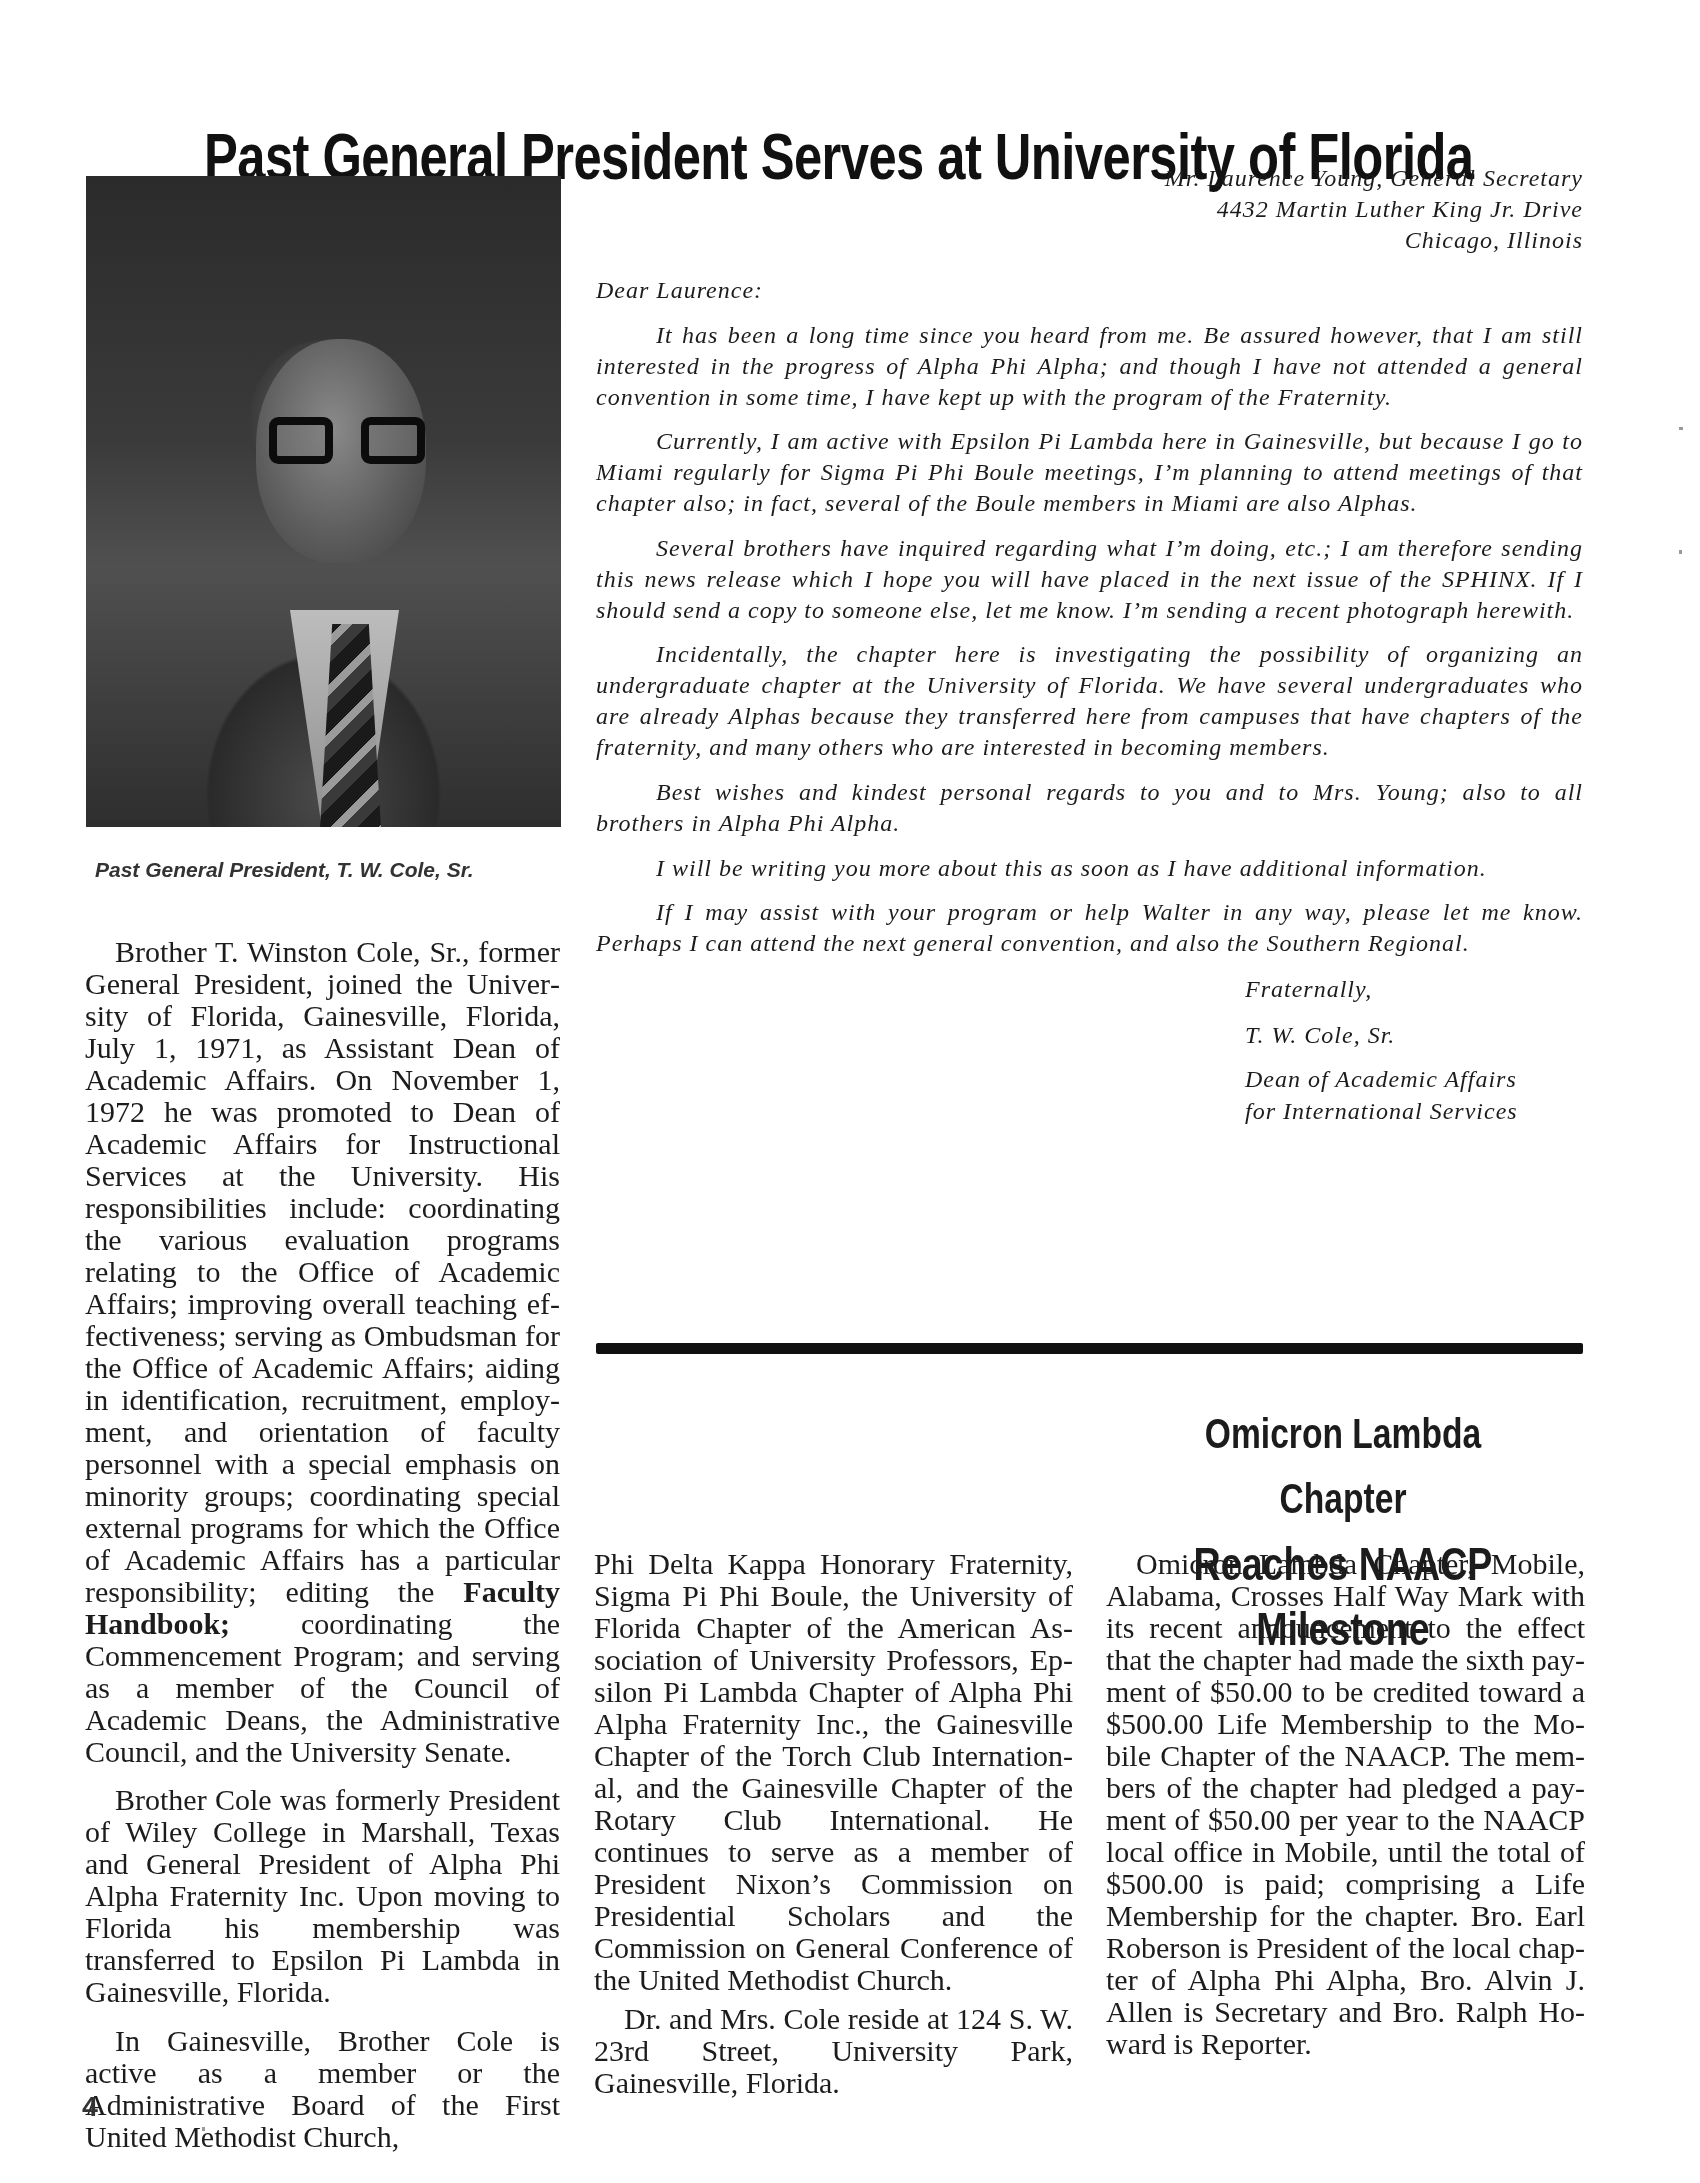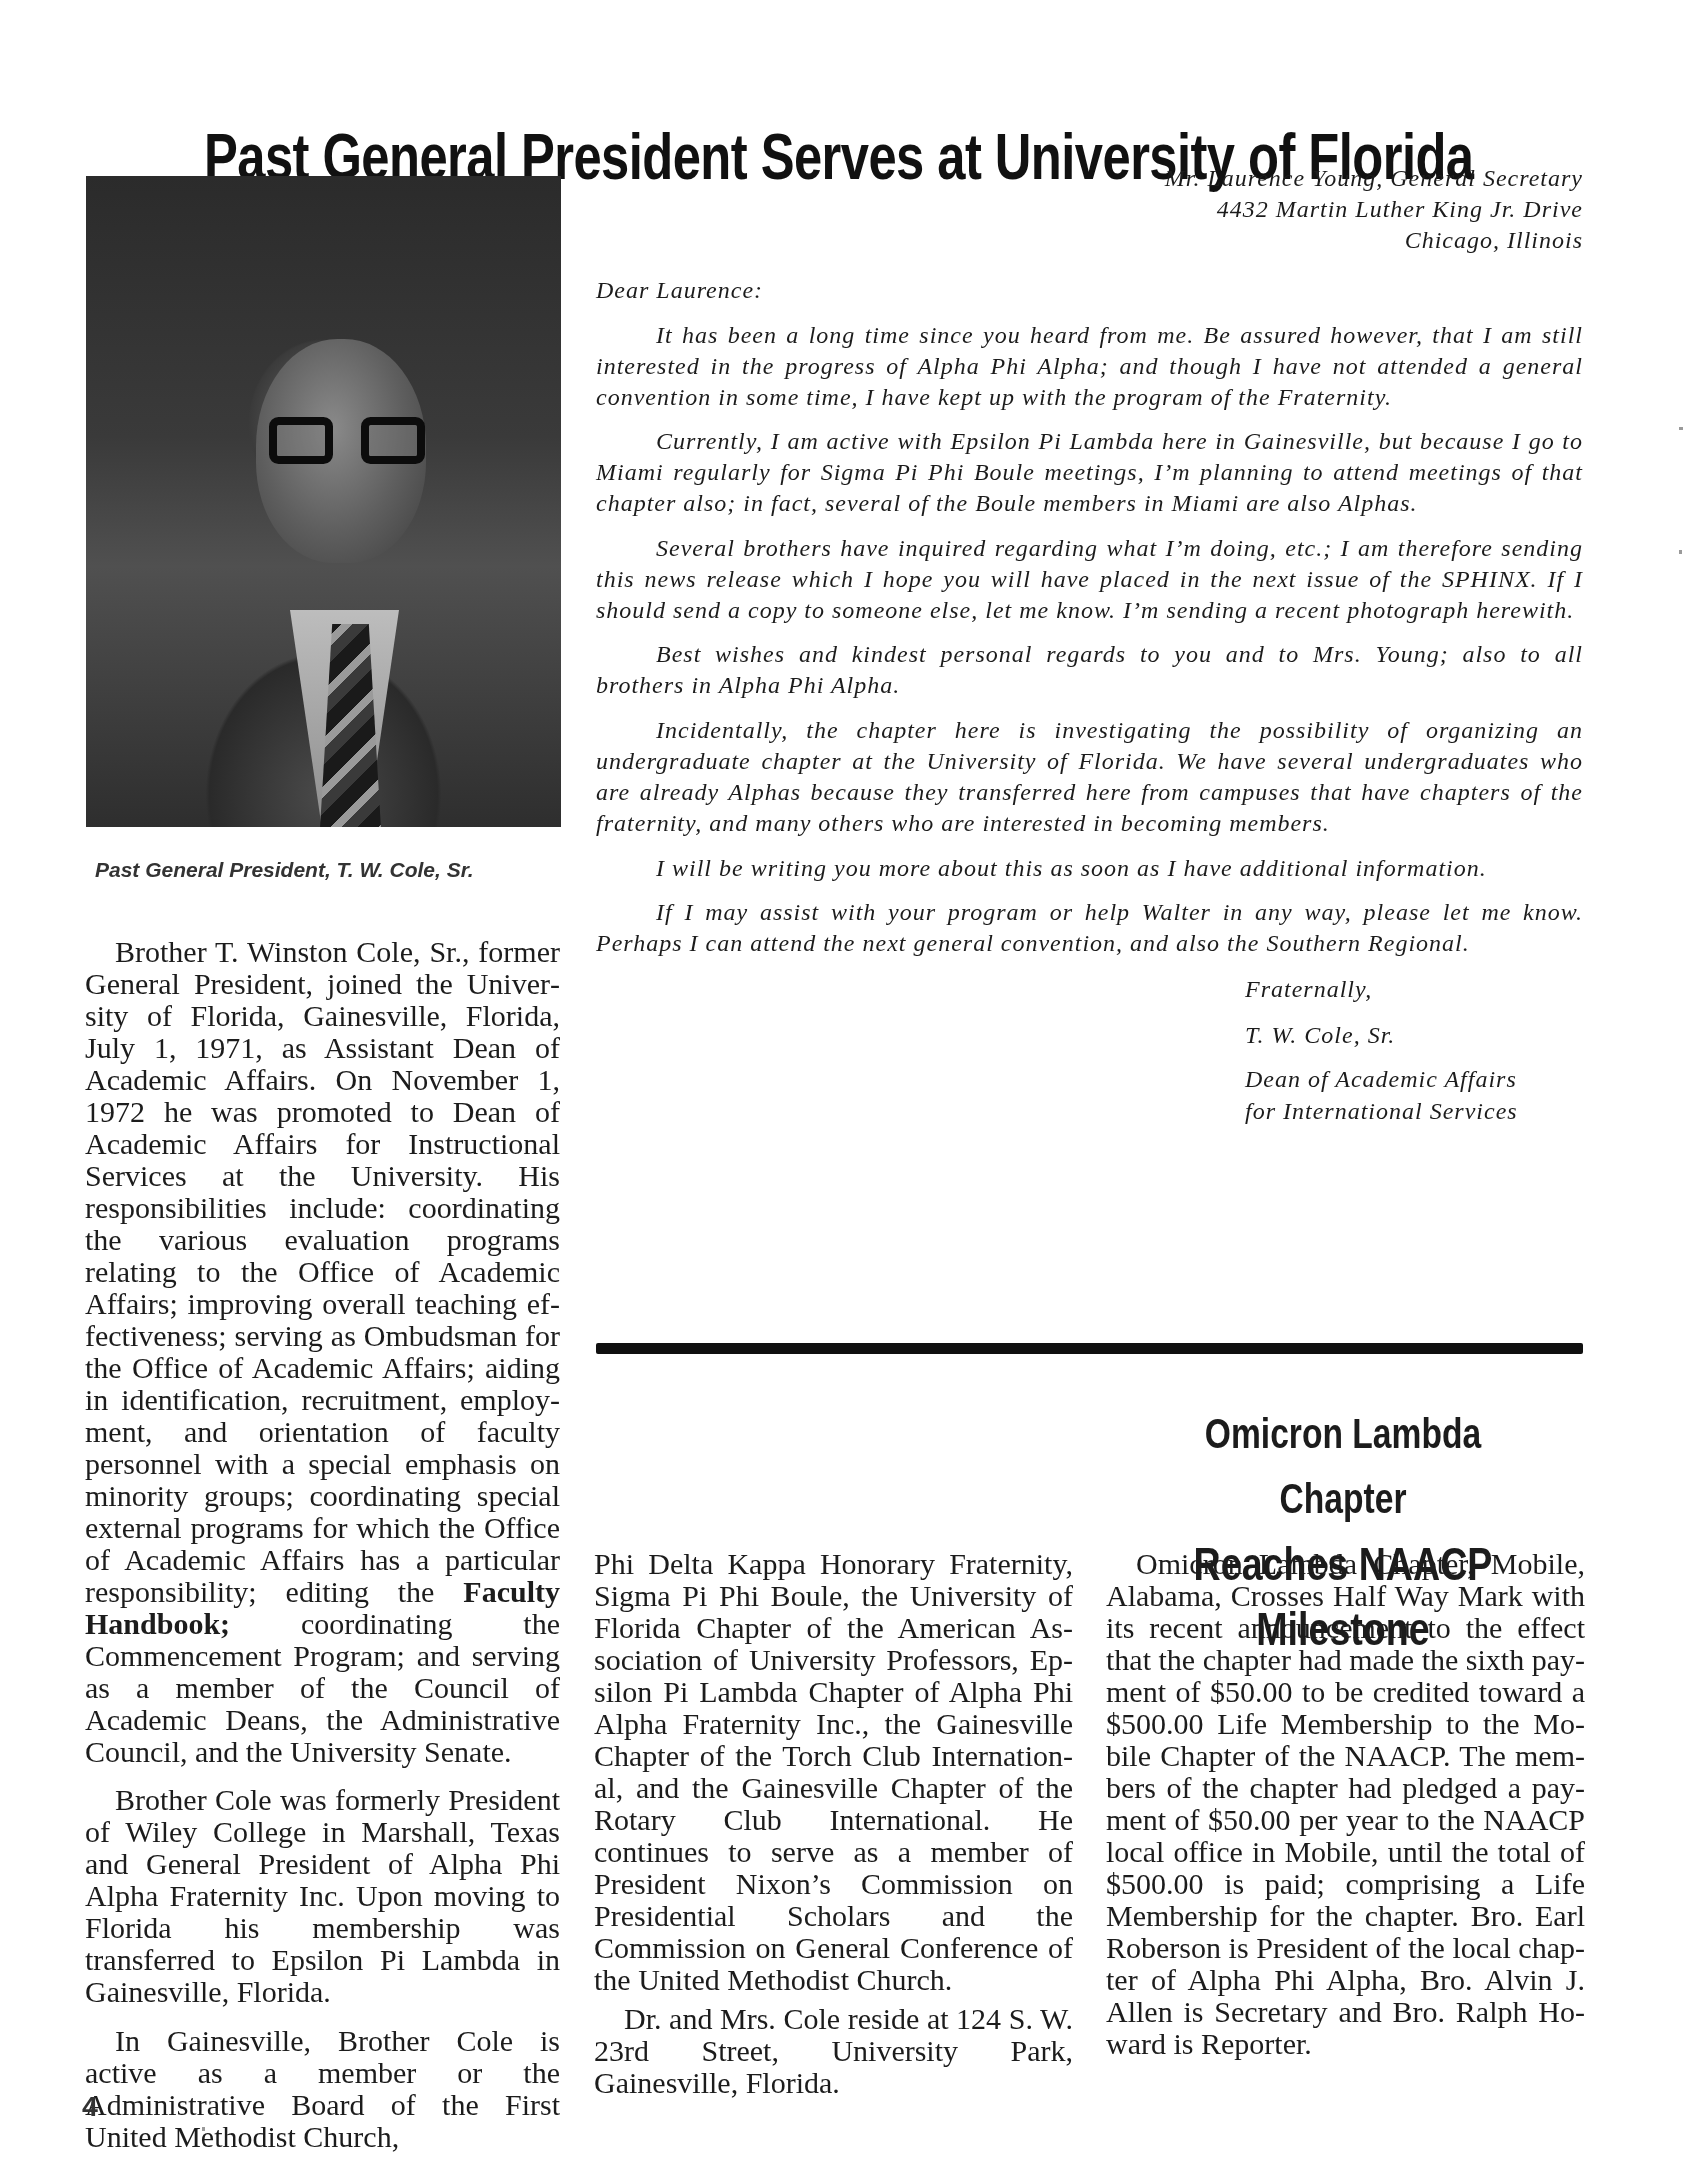--- a/index.html
+++ b/index.html
@@ -117,22 +117,22 @@
 <div class="letter">
   <div class="addr">
     <div>Mr. Laurence Young, General Secretary</div>
     <div>4432 Martin Luther King Jr. Drive</div>
     <div>Chicago, Illinois</div>
   </div>
   <div class="salut">Dear Laurence:</div>
   <p>It has been a long time since you heard from me. Be assured however, that I am still interested in the progress of Alpha Phi Alpha; and though I have not at­tended a general convention in some time, I have kept up with the program of the Fraternity.</p>
   <p>Currently, I am active with Epsilon Pi Lambda here in Gainesville, but be­cause I go to Miami regularly for Sigma Pi Phi Boule meetings, I’m planning to attend meetings of that chapter also; in fact, several of the Boule members in Miami are also Alphas.</p>
   <p>Several brothers have inquired regarding what I’m doing, etc.; I am therefore sending this news release which I hope you will have placed in the next issue of the SPHINX. If I should send a copy to someone else, let me know. I’m sending a recent photograph herewith.</p>
+  <p>Incidentally, the chapter here is investigating the possibility of organizing an undergraduate chapter at the University of Florida. We have several undergraduates who are already Alphas because they transferred here from campuses that have chapters of the fraternity, and many others who are interested in becoming members.</p>
   <p>Best wishes and kindest personal regards to you and to Mrs. Young; also to all brothers in Alpha Phi Alpha.</p>
-  <p>Incidentally, the chapter here is investigating the possibility of organizing an undergraduate chapter at the University of Florida. We have several undergraduates who are already Alphas because they transferred here from campuses that have chapters of the fraternity, and many others who are interested in becoming members.</p>
   <p>I will be writing you more about this as soon as I have additional information.</p>
   <p style="margin-top:13.6px">If I may assist with your program or help Walter in any way, please let me know. Perhaps I can attend the next general convention, and also the Southern Regional.</p>
   <div class="sign">
     <div>Fraternally,</div>
     <div>T. W. Cole, Sr.</div>
     <div class="title">
       <div style="margin:0">Dean of Academic Affairs</div>
       <div style="margin:0">for International Services</div>
     </div>
   </div>

